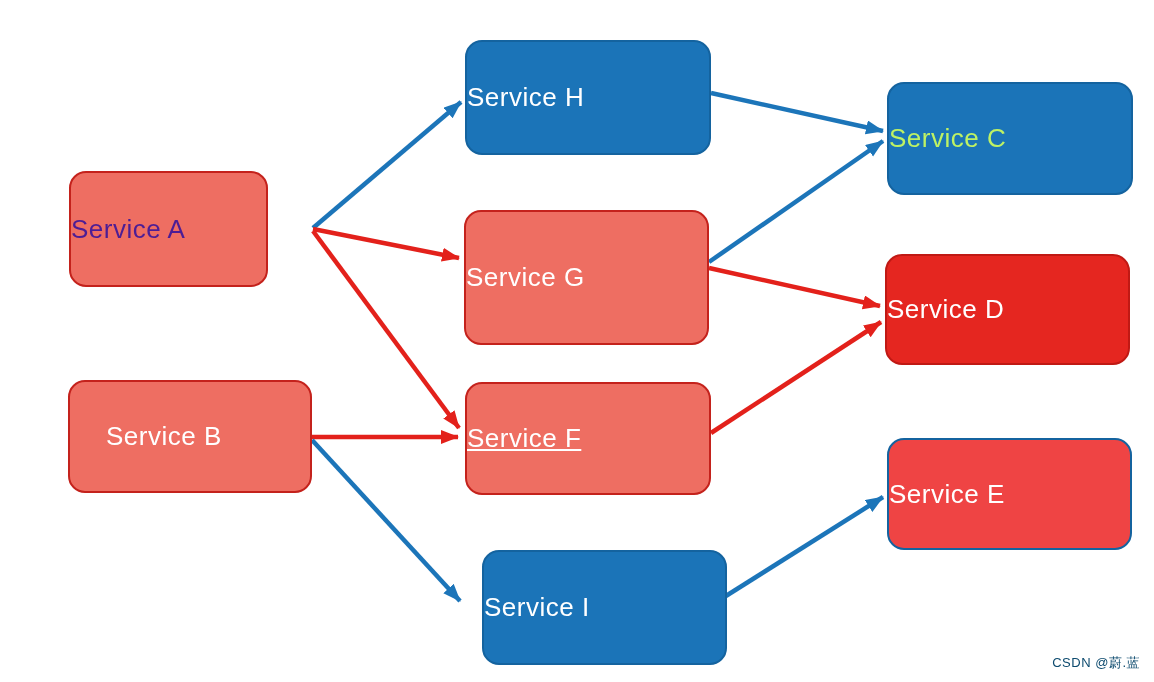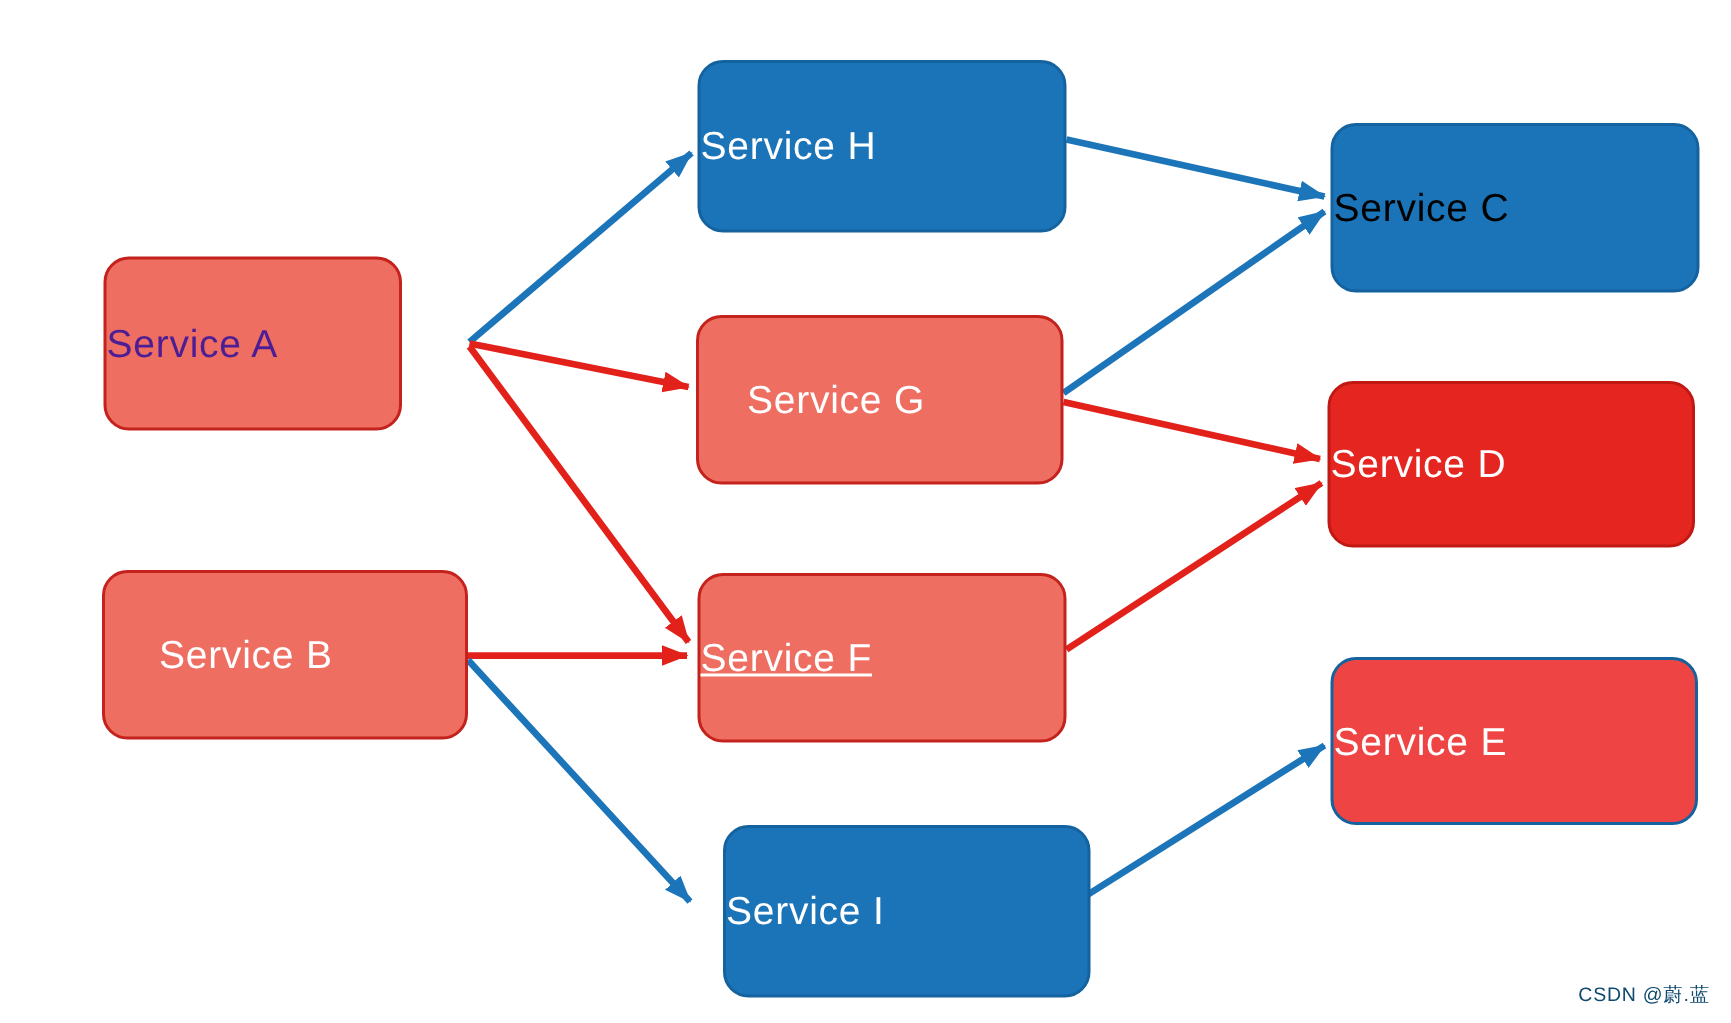--- a/index.html
+++ b/index.html
@@ -67,30 +67,30 @@
   <div id="nodes-layer">
       <div class="node" style="left: 69px; top: 171px; width: 199px; height: 116px; background: rgb(238, 110, 98); border-color: rgb(196, 34, 28); color: #4c1d95;">
         <span class="node-label">Service A</span>
       </div>
       <div class="node" style="left: 68px; top: 380px; width: 244px; height: 113px; background: rgb(238, 110, 98); border-color: rgb(196, 34, 28); color: rgb(255, 255, 255); padding-left: 36px;">
         <span class="node-label">Service B</span>
       </div>
       <div class="node" style="left: 465px; top: 40px; width: 246px; height: 115px; background: rgb(27, 116, 184); border-color: rgb(20, 99, 159); color: rgb(255, 255, 255);">
         <span class="node-label">Service H</span>
       </div>
-      <div class="node" style="left: 464px; top: 210px; width: 245px; height: 113px; background: rgb(238, 110, 98); border-color: rgb(196, 34, 28); color: rgb(255, 255, 255); padding-left: 32px;">
+      <div class="node" style="left: 464px; top: 210px; width: 245px; height: 135px; background: rgb(238, 110, 98); border-color: rgb(196, 34, 28); color: rgb(255, 255, 255);">
         <span class="node-label">Service G</span>
       </div>
       <div class="node" style="left: 465px; top: 382px; width: 246px; height: 113px; background: rgb(238, 110, 98); border-color: rgb(196, 34, 28); color: rgb(255, 255, 255); text-decoration: underline;">
         <span class="node-label">Service F</span>
       </div>
       <div class="node" style="left: 465px; top: 550px; width: 245px; height: 115px; background: rgb(27, 116, 184); border-color: rgb(20, 99, 159); color: rgb(255, 255, 255); margin-left: 17px;">
         <span class="node-label">Service I</span>
       </div>
-      <div class="node" style="left: 887px; top: 82px; width: 246px; height: 113px; background: rgb(27, 116, 184); border-color: rgb(20, 99, 159); color: #000000;">
+      <div class="node" style="left: 887px; top: 82px; width: 246px; height: 113px; background: rgb(27, 116, 184); border-color: rgb(20, 99, 159); color: #bef264;">
         <span class="node-label">Service C</span>
       </div>
       <div class="node" style="left: 885px; top: 254px; width: 245px; height: 111px; background: rgb(229, 38, 32); border-color: rgb(192, 25, 20); color: rgb(255, 255, 255);">
         <span class="node-label">Service D</span>
       </div>
       <div class="node" style="left: 887px; top: 438px; width: 245px; height: 112px; background: #ef4444; border-color: rgb(20, 99, 159); color: rgb(255, 255, 255);">
         <span class="node-label">Service E</span>
       </div>
     </div>
   <div class="watermark">CSDN @蔚.蓝</div>

